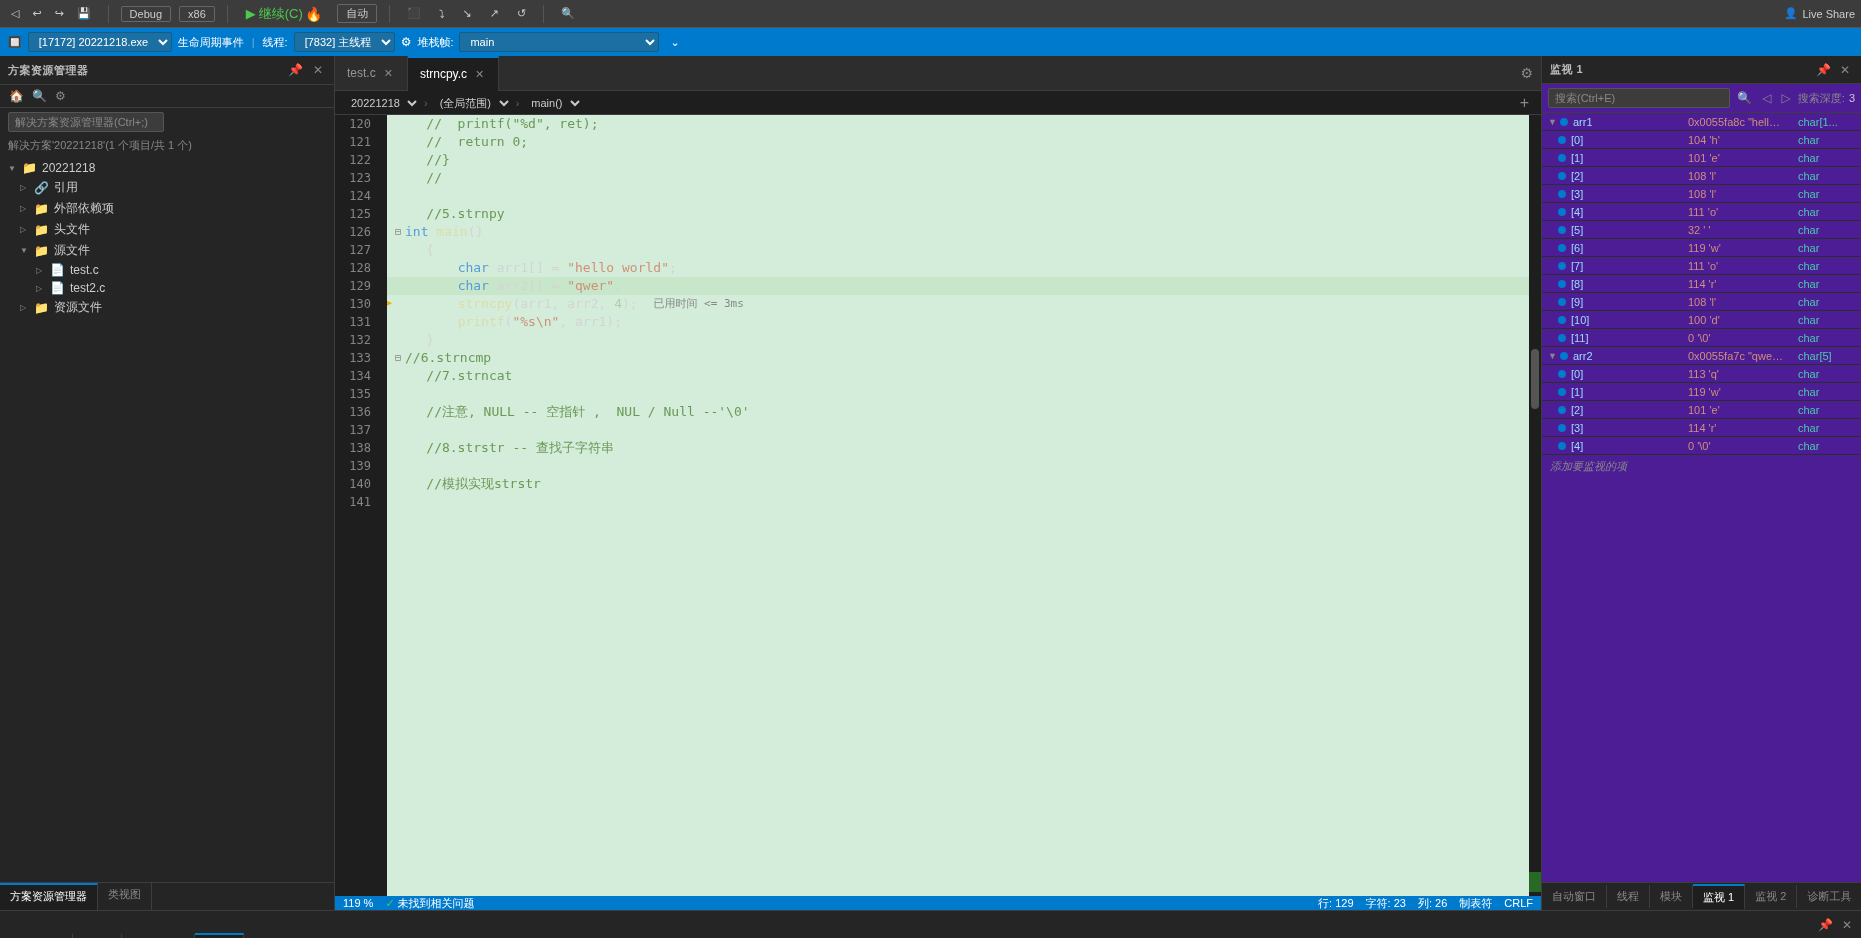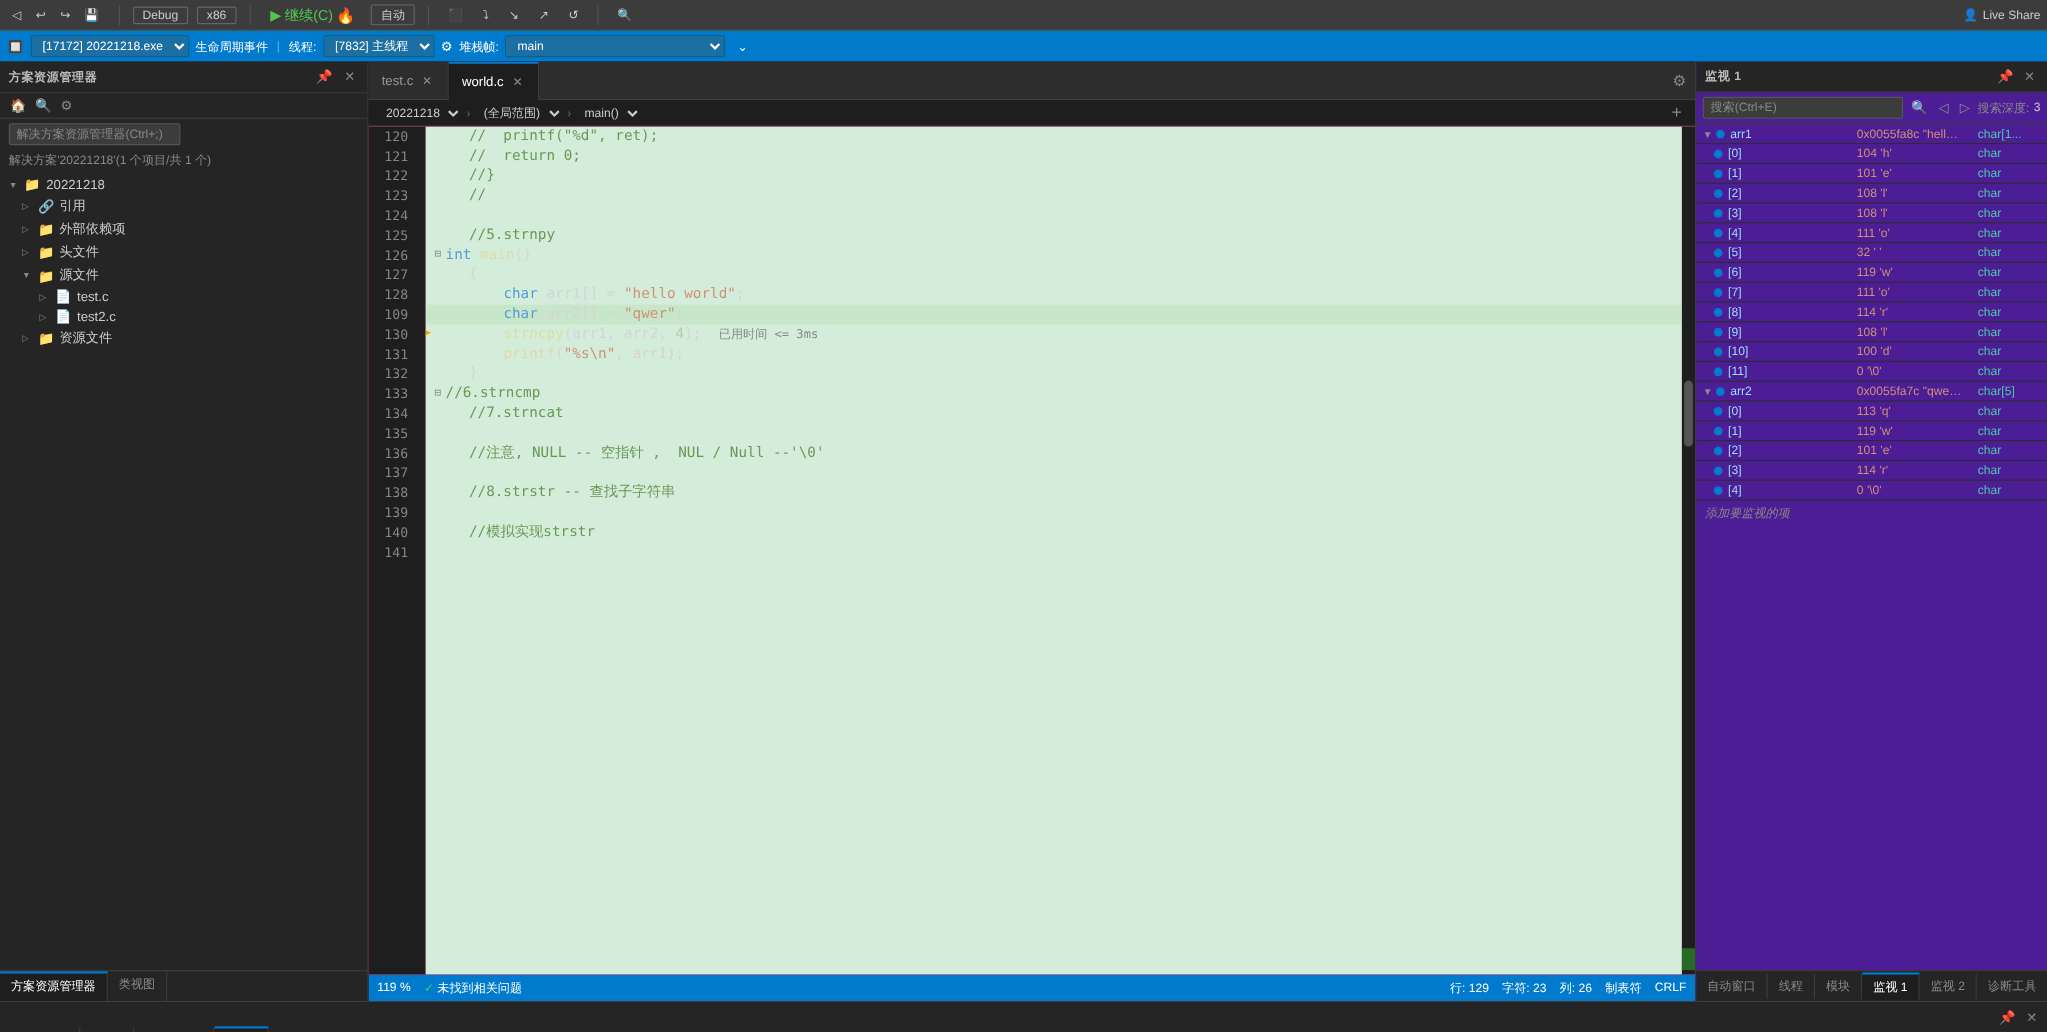--- a/index.html
+++ b/index.html
@@ -148,21 +148,21 @@
     .kw { color: #569cd6; }
     .fn { color: #dcdcaa; }
     .str { color: #ce9178; }
     .cmt { color: #6a9955; }
     .num { color: #b5cea8; }
     .punct { color: #d4d4d4; }
     .time-hint { color: #888; font-size: 11px; margin-left: 8px; }
 
     
     .status-bar {
-      height: 24px; background: #007acc; display: flex; align-items: center; padding: 0 8px; gap: 12px; font-size: 11px; color: #fff;
+      height: 14px; background: #007acc; display: flex; align-items: center; padding: 0 8px; gap: 12px; font-size: 11px; color: #fff;
     }
     .status-item { display: flex; align-items: center; gap: 3px; cursor: pointer; white-space: nowrap; }
     .status-ok { color: #4ec94e; font-size: 11px; }
     .status-spacer { flex: 1; }
     .status-right { display: flex; gap: 12px; text-align: right; }
 
     
     #watch-panel {
       width: 320px;
       background: #4c1d95;
@@ -353,21 +353,21 @@
   </div>
 
   <div id="editor-area">
 
     <div class="editor-tab-bar">
       <div class="editor-tab">
         <span>test.c</span>
         <button class="tab-close">✕</button>
       </div>
       <div class="editor-tab active">
-        <span>world.c</span>
+        <span>strncpy.c</span>
         <button class="tab-close">✕</button>
       </div>
       <button class="tab-settings">⚙</button>
     </div>
 
     <div class="editor-breadcrumb">
       <select class="breadcrumb-select">
         <option>20221218</option>
       </select>
       <span class="breadcrumb-sep">›</span>
@@ -385,21 +385,21 @@
       <div class="line-numbers">
         <div class="line-number">120</div>
         <div class="line-number">121</div>
         <div class="line-number">122</div>
         <div class="line-number">123</div>
         <div class="line-number">124</div>
         <div class="line-number">125</div>
         <div class="line-number">126</div>
         <div class="line-number">127</div>
         <div class="line-number">128</div>
-        <div class="line-number">109</div>
+        <div class="line-number">129</div>
         <div class="line-number">130</div>
         <div class="line-number">131</div>
         <div class="line-number">132</div>
         <div class="line-number">133</div>
         <div class="line-number">134</div>
         <div class="line-number">135</div>
         <div class="line-number">136</div>
         <div class="line-number">137</div>
         <div class="line-number">138</div>
         <div class="line-number">139</div>

